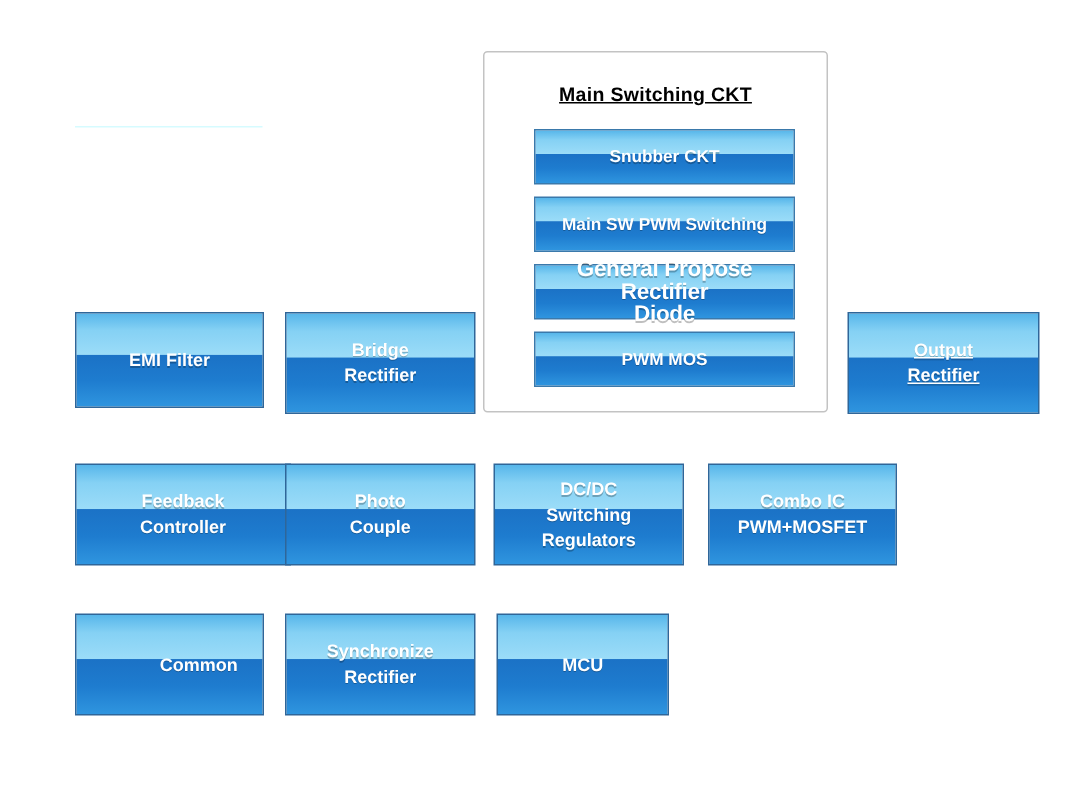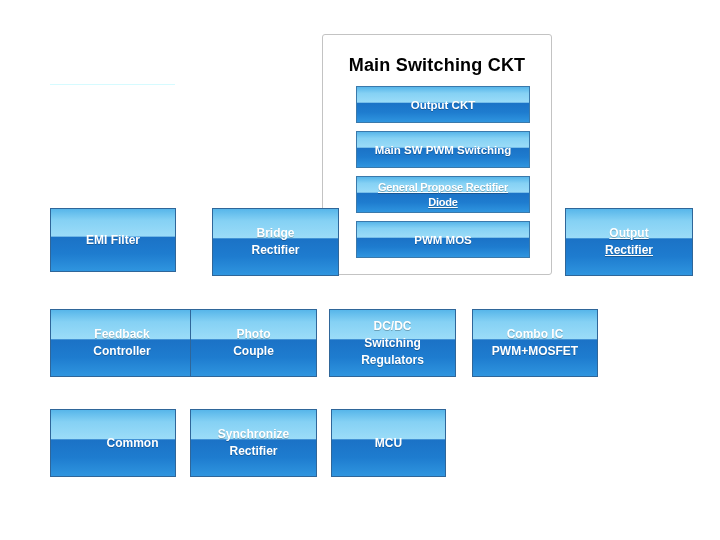--- a/index.html
+++ b/index.html
@@ -41,24 +41,25 @@
     border: 1px solid #c3c3c3;
     border-radius: 3px;
     box-sizing: border-box;
   }
   .group-title {
     position: absolute;
     left: 0;
     top: 20px;
     width: 100%;
     text-align: center;
-    font-size: 18px;
+    font-size: 13px;
     font-weight: bold;
     color: #000000;
     letter-spacing: 0.2px;
+    text-decoration: underline;
   }
 
   
   .block {
     position: absolute;
     box-sizing: border-box;
     border: 1px solid #2f6699;
     background:
       linear-gradient(to bottom,
         #57b6ea 0%,
@@ -78,49 +79,48 @@
     padding: 0 3px;
     text-shadow: 0 1px 0 rgba(0,0,0,0.25);
     white-space: pre-line;
   }
   .block.inner {
     font-size: 11.5px;
     line-height: 16px;
     border: 1px solid #3a79ab;
   }
   .block.tight {
-    font-size: 11px;
+    font-size: 15px;
     line-height: 15px;
     letter-spacing: -0.2px;
-    text-decoration: underline;
   }
 </style>
 </head>
 <body>
 
 <div id="canvas">
 
   <div class="hairline"></div>
 
   <div class="group-panel">
     <div class="group-title">Main Switching CKT</div>
   </div>
 
-  <div class="block inner" style="left:356px; top:86px; width:174px; height:37px;">Output CKT</div>
+  <div class="block inner" style="left:356px; top:86px; width:174px; height:37px;">Snubber CKT</div>
 
   <div class="block inner" style="left:356px; top:131px; width:174px; height:37px;">Main SW PWM Switching</div>
 
   <div class="block inner tight" style="left:356px; top:176px; width:174px; height:37px;">General Propose Rectifier
 Diode</div>
 
   <div class="block inner" style="left:356px; top:221px; width:174px; height:37px;">PWM MOS</div>
 
   <div class="block" style="left:50px; top:208px; width:126px; height:64px;">EMI Filter</div>
 
-  <div class="block" style="left:190px; top:208px; width:127px; height:68px;margin-left:22px;">Bridge
+  <div class="block" style="left:190px; top:208px; width:127px; height:68px;">Bridge
 Rectifier</div>
 
   <div class="block" style="left:565px; top:208px; width:128px; height:68px;text-decoration:underline;">Output
 Rectifier</div>
 
   <div class="block" style="left:50px; top:309px; width:144px; height:68px;">Feedback
 Controller</div>
 
   <div class="block" style="left:190px; top:309px; width:127px; height:68px;">Photo
 Couple</div>

